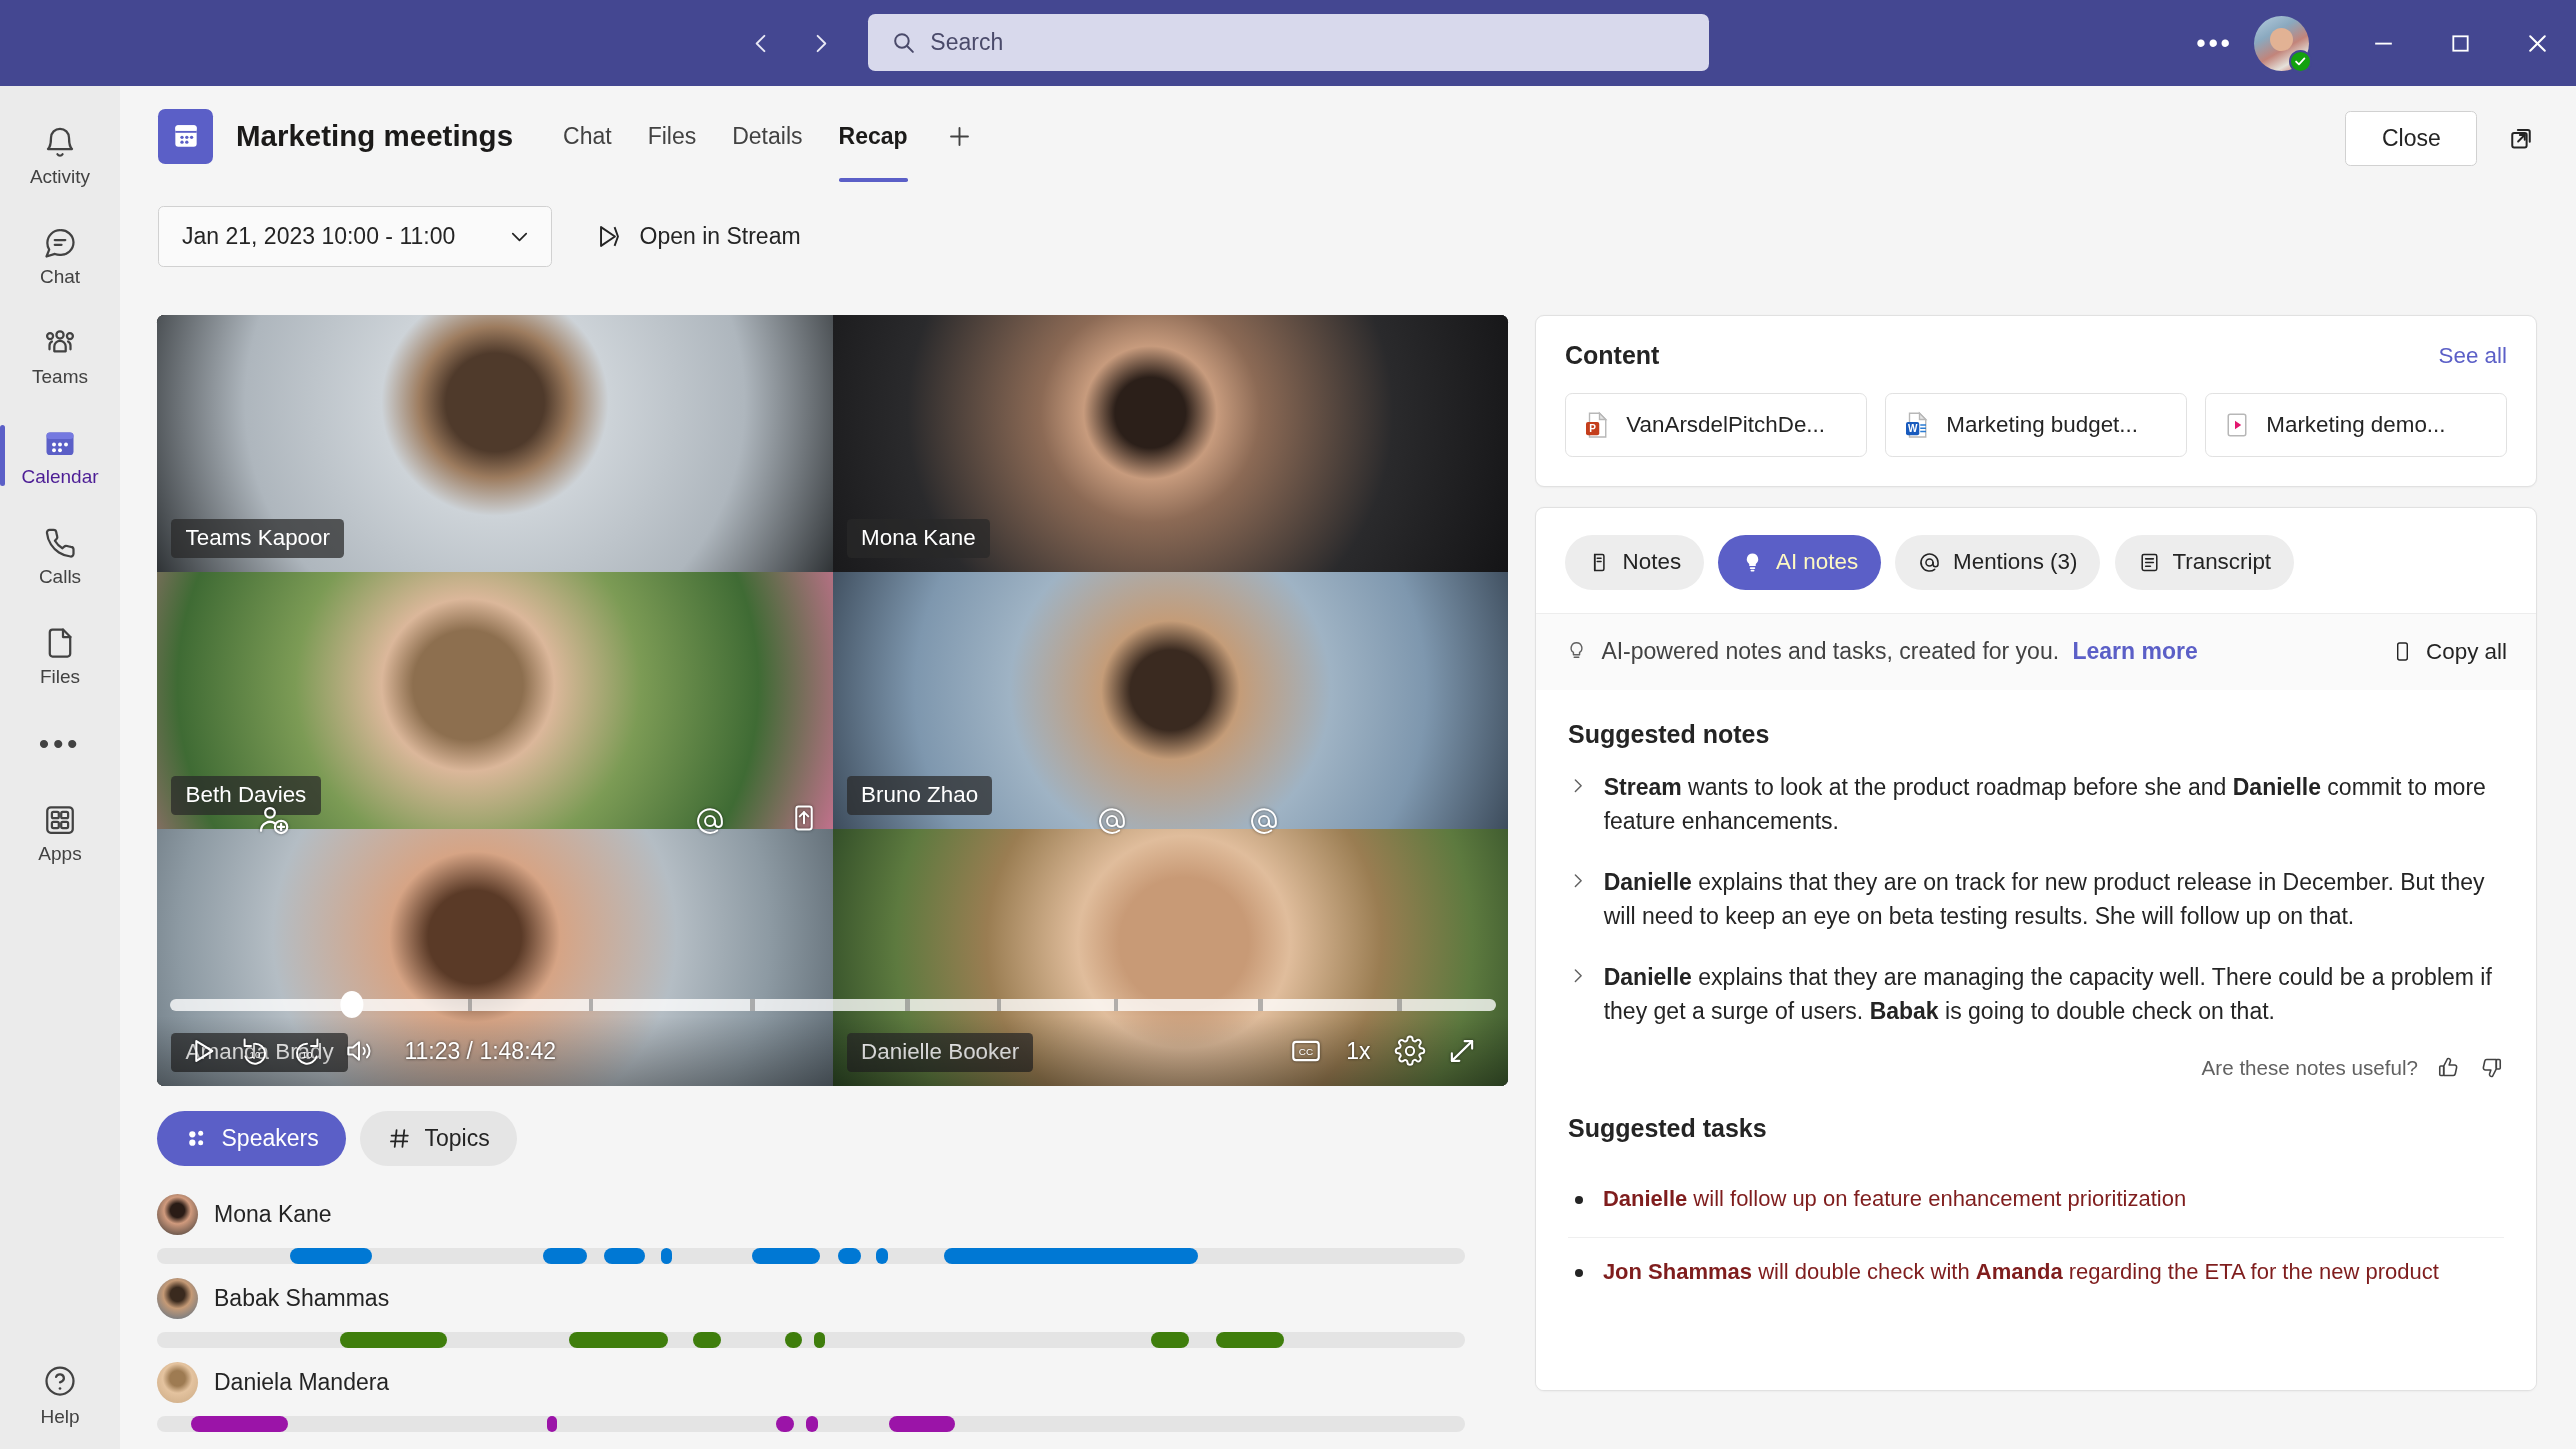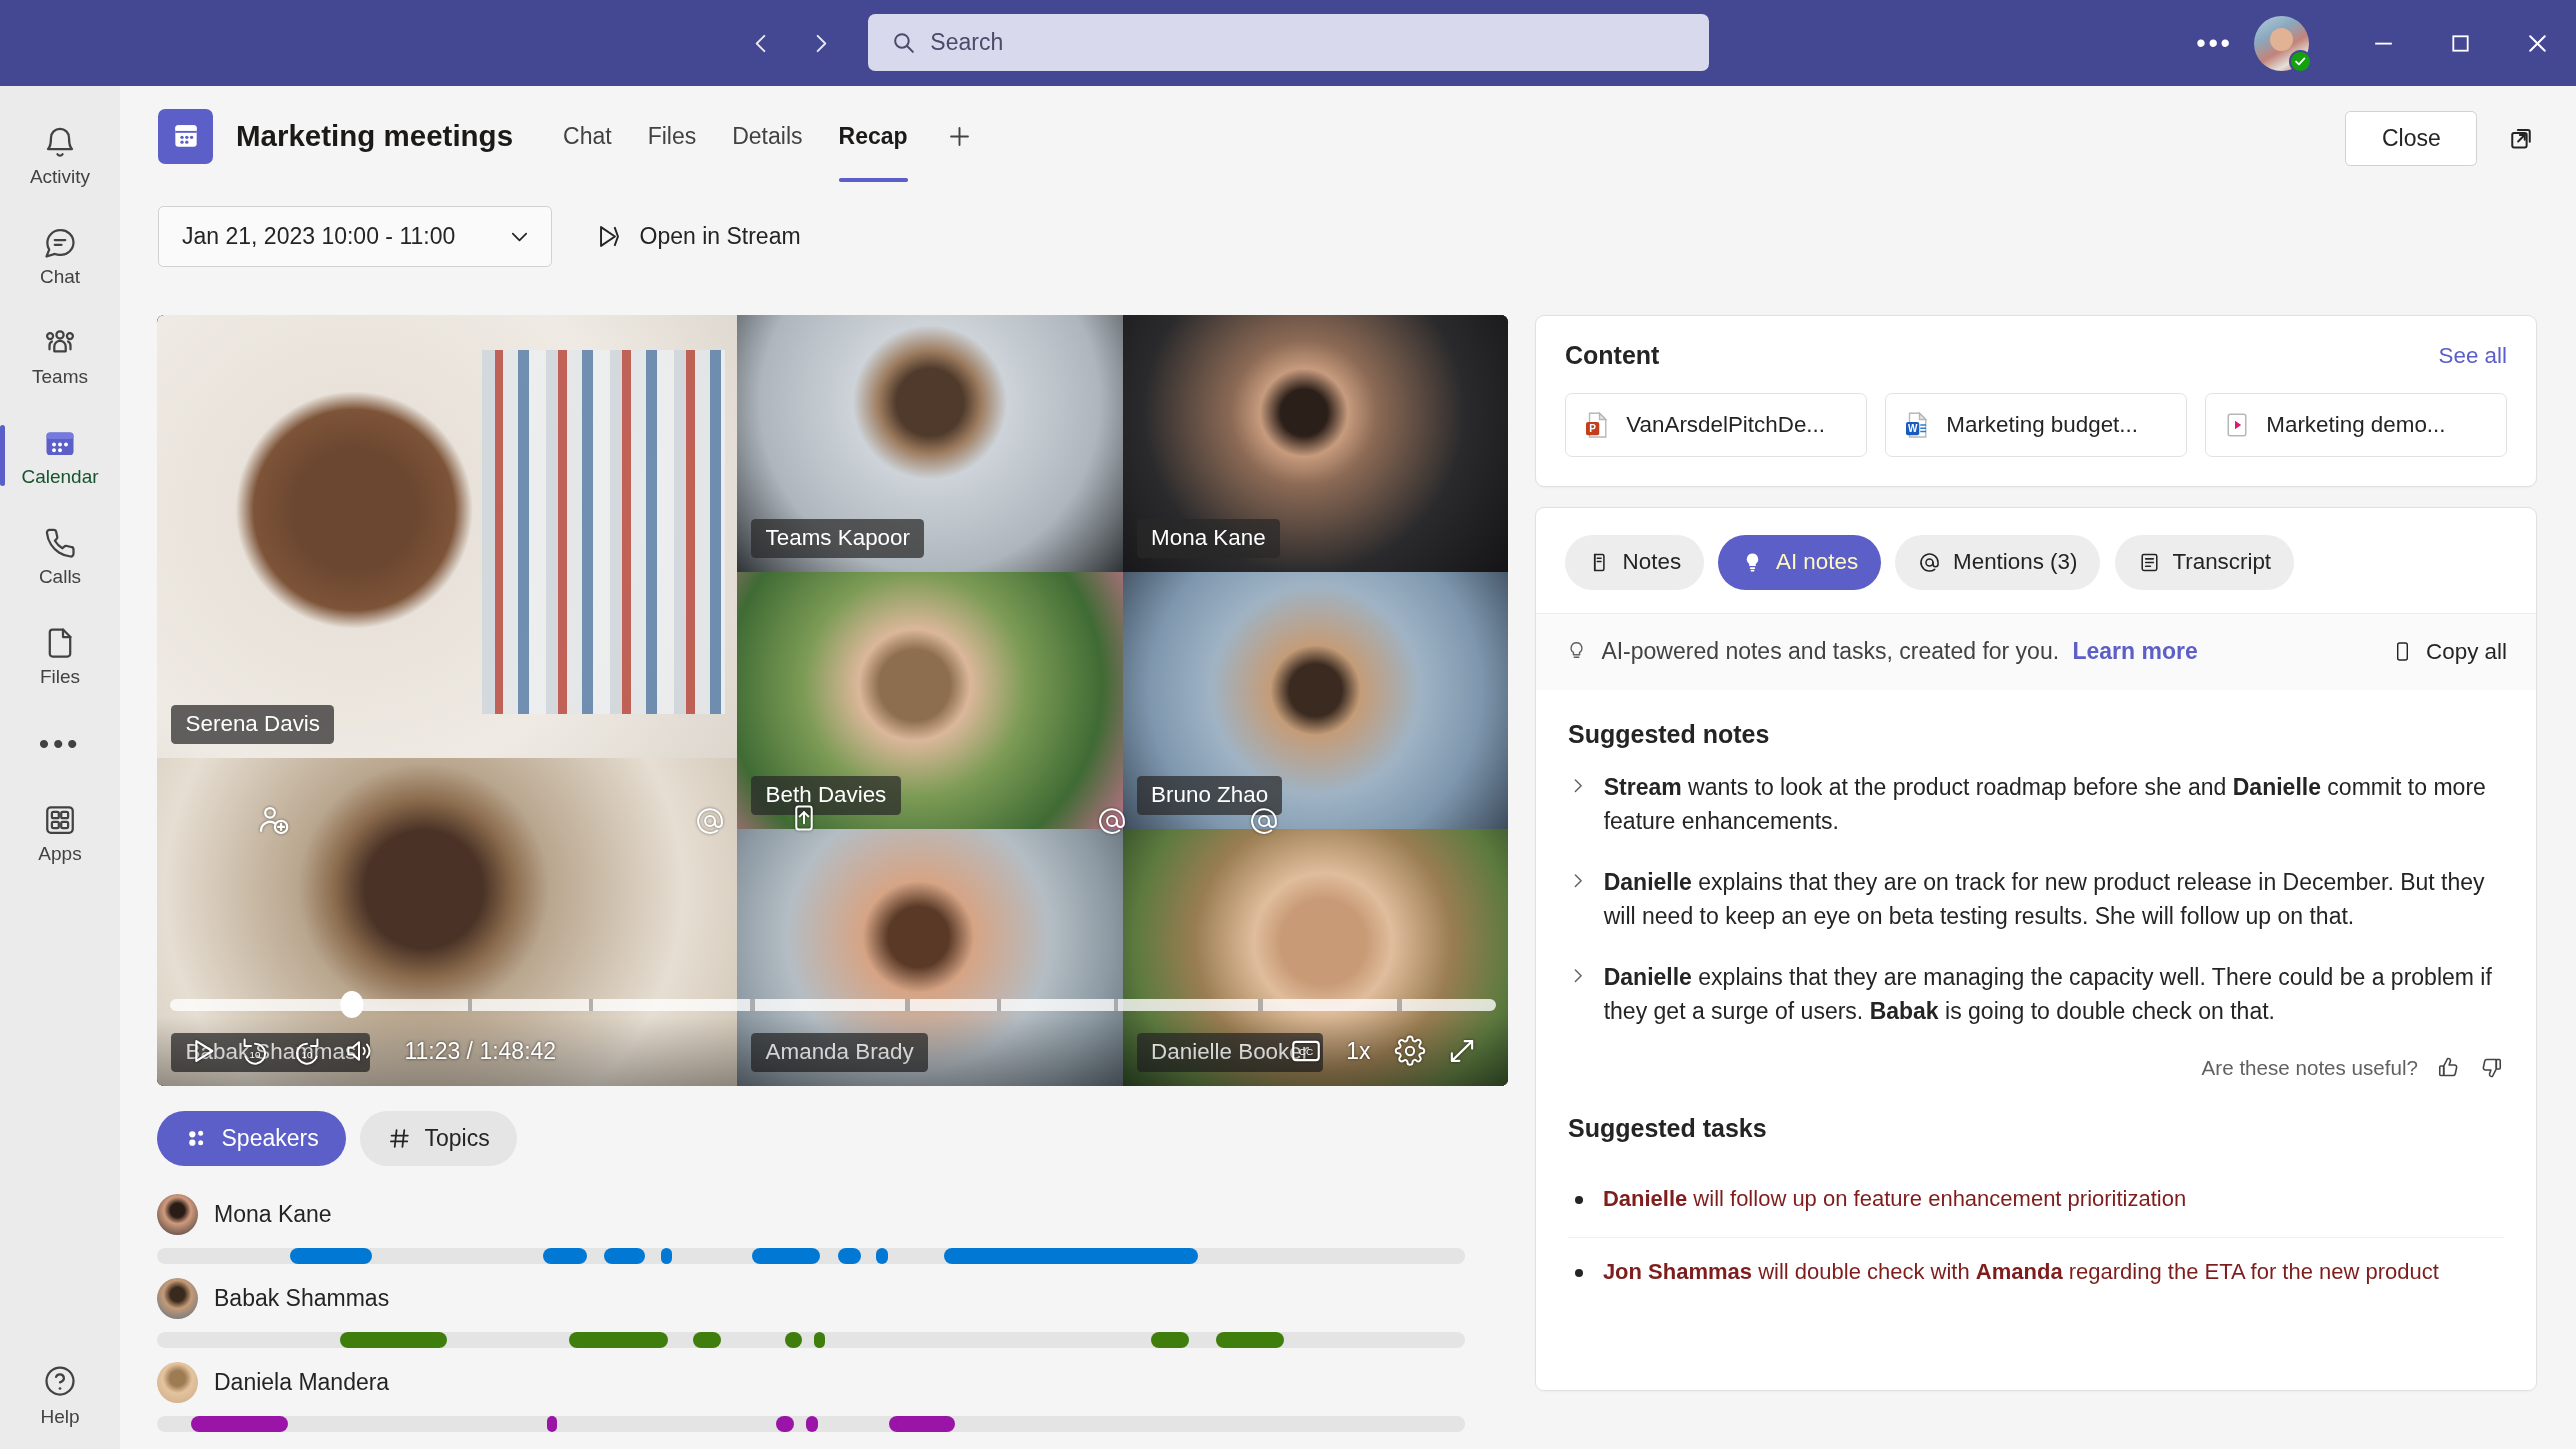--- a/index.html
+++ b/index.html
@@ -74,21 +74,21 @@
     background: #EBEBEB;
     padding-top: 19.7px;
   }
   .rail-item {
     position: relative; width: 120px; height: 100px;
     display: flex; flex-direction: column;
     align-items: center; justify-content: center; gap: 6.3px;
     color: #424242; cursor: pointer;
   }
   .rail-item .r-label { font-size: 19px; line-height: 1; }
-  .rail-item.active { color: #14532d; }
+  .rail-item.active { color: #4c1d95; }
   .rail-item.active::before {
     content:''; position: absolute; left: 0; top: 19.7px;
     width: 4.5px; height: 61px; background: #5B5FC7; border-radius: 2.7px;
   }
   .rail-dots {
     width: 120px; height: 77px; display:flex; align-items:center; justify-content:center;
     cursor: pointer; color:#424242; font-size: 30px; letter-spacing: 3.6px;
   }
   .rail-help {
     position: absolute; left: 0; bottom: 21.5px;
@@ -519,30 +519,20 @@
         </svg>
     </span>
     <span>Open in Stream</span>
   </div>
 </div>
 
 <div class="leftcol">
 
   <div class="video">
     <div class="vgrid">
-      <div class="vcol-main">
-        <div class="tile t-serena">
-          <div class="ph f-serena"></div>
-          <div class="nm">Serena Davis</div>
-        </div>
-        <div class="tile t-babak">
-          <div class="ph f-babak"></div>
-          <div class="nm">Babak Shammas</div>
-        </div>
-      </div>
       <div class="vcol-rest">
         <div class="tile">
           <div class="ph f-aadi"></div>
           <div class="nm">Teams Kapoor</div>
         </div>
         <div class="tile">
           <div class="ph f-mona"></div>
           <div class="nm">Mona Kane</div>
         </div>
         <div class="tile">

